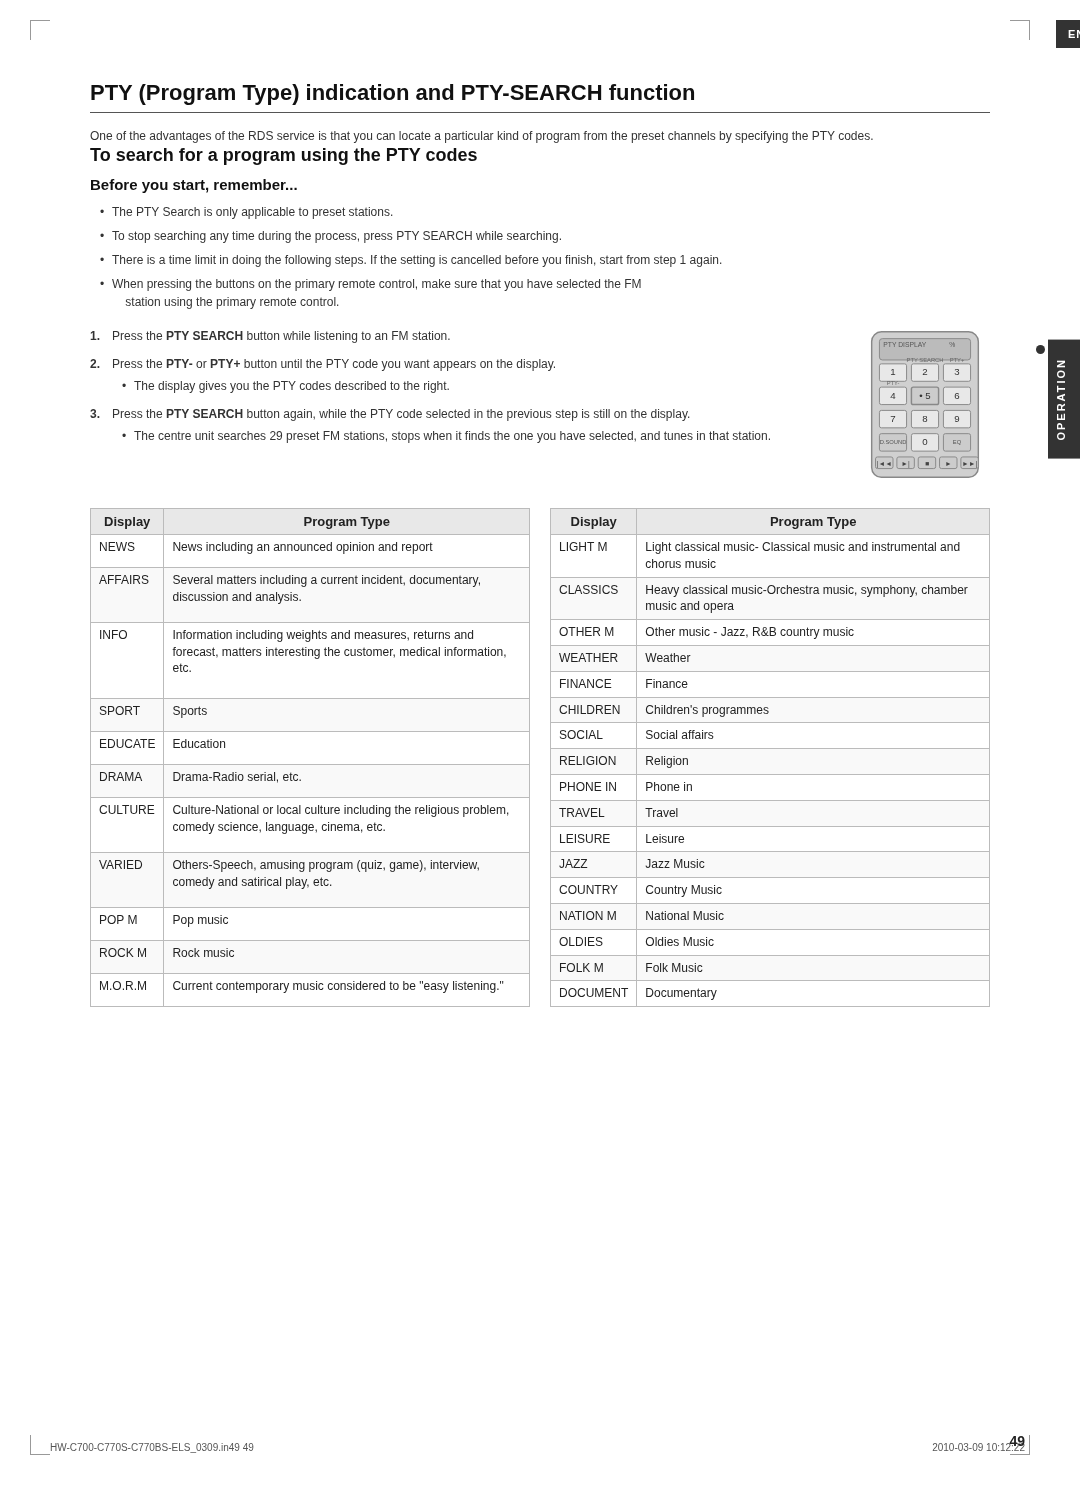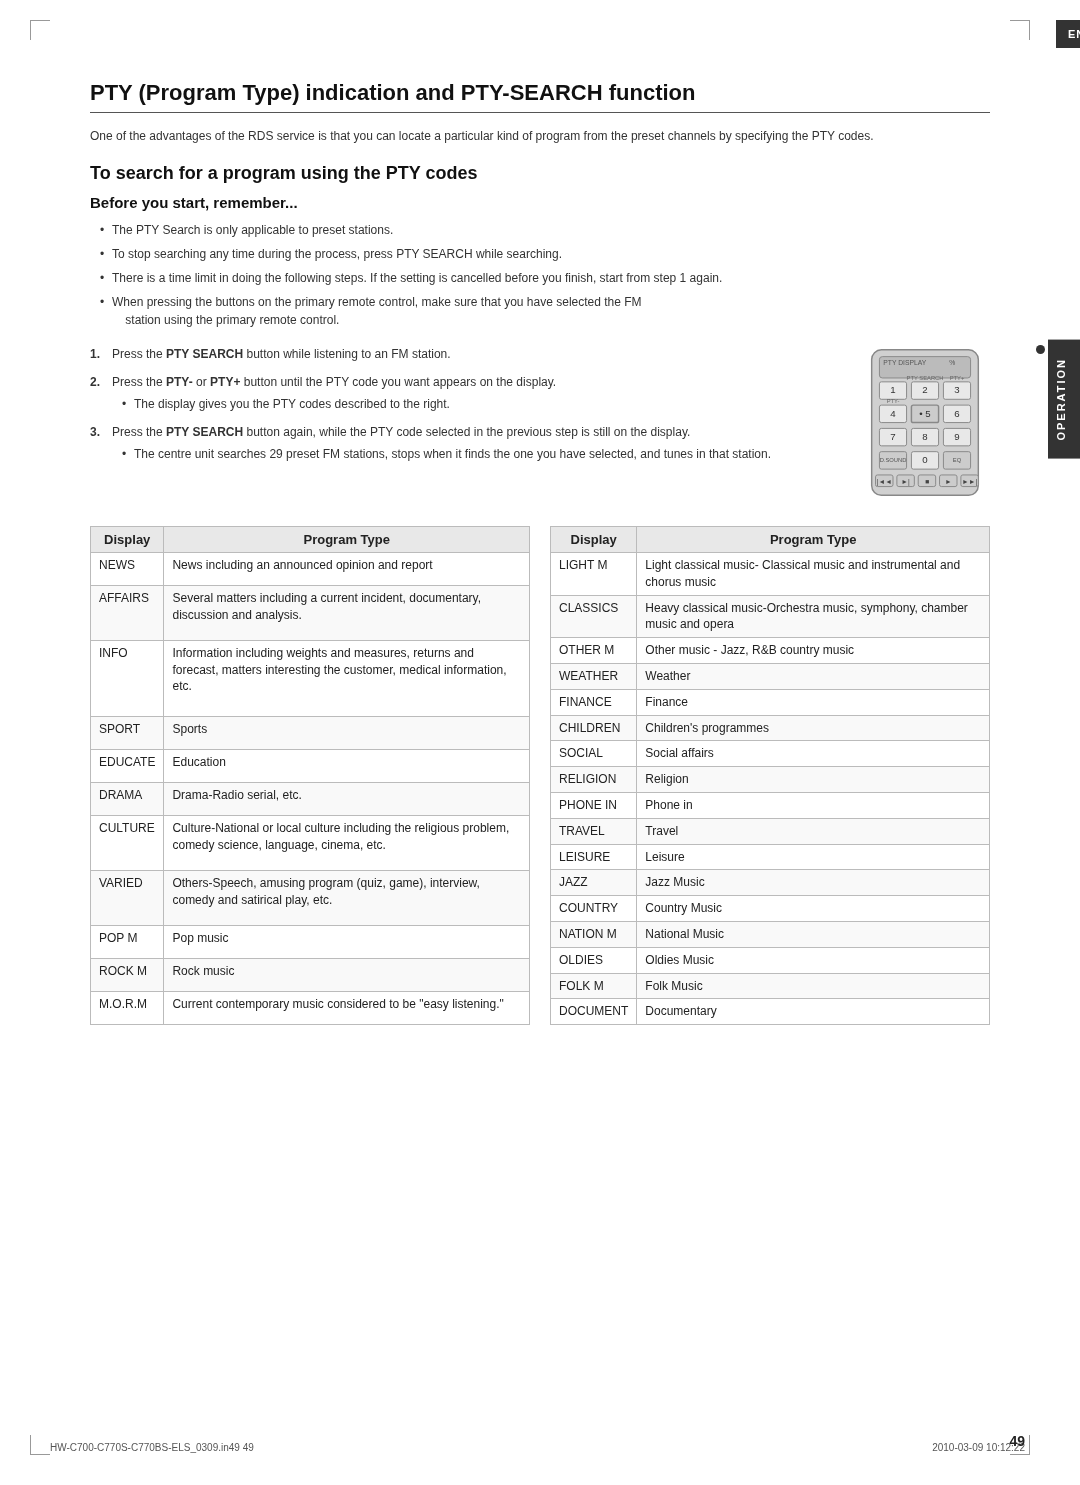--- a/index.html
+++ b/index.html
@@ -67,21 +67,20 @@
       font-weight: bold;
       color: #111;
       border-bottom: 1px solid #555;
       padding-bottom: 6px;
       margin-bottom: 14px;
     }
 
     .intro-text {
       font-size: 12px;
       color: #333;
-      margin-bottom: 18px;
       line-height: 1.5;
     }
 
     h2.section-title {
       font-size: 18px;
       font-weight: bold;
       color: #111;
       margin-bottom: 10px;
     }
 

